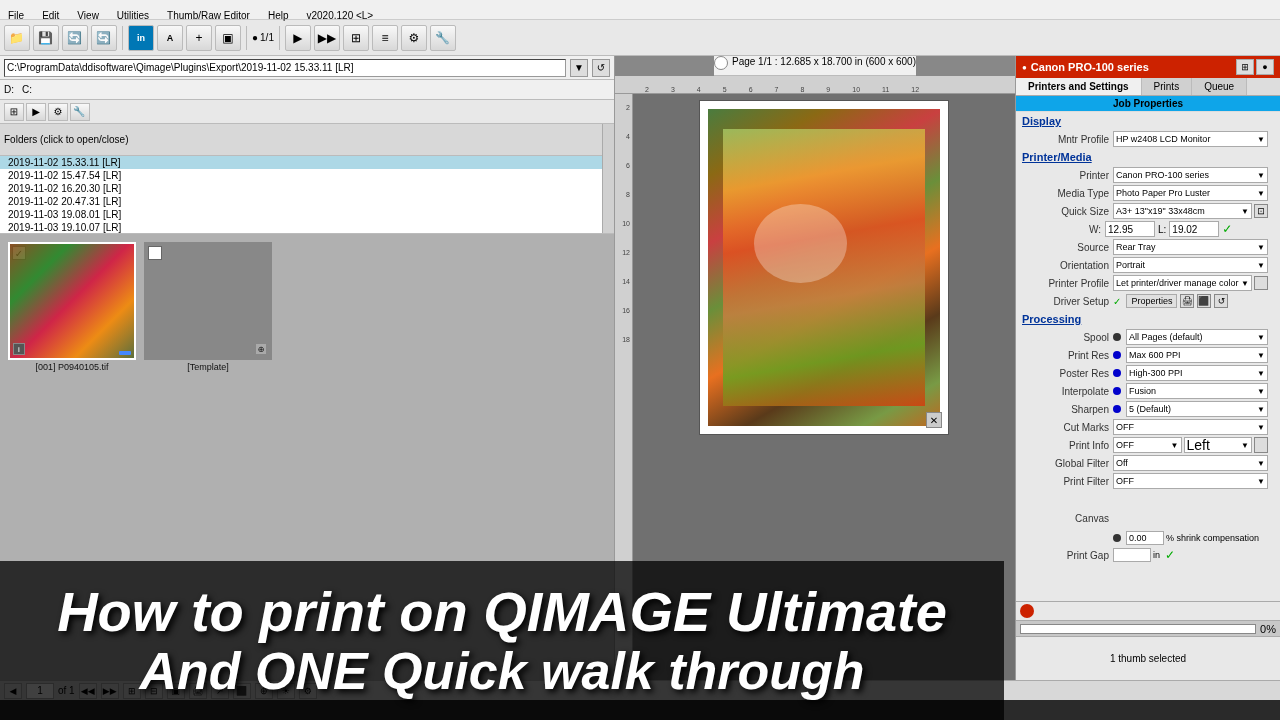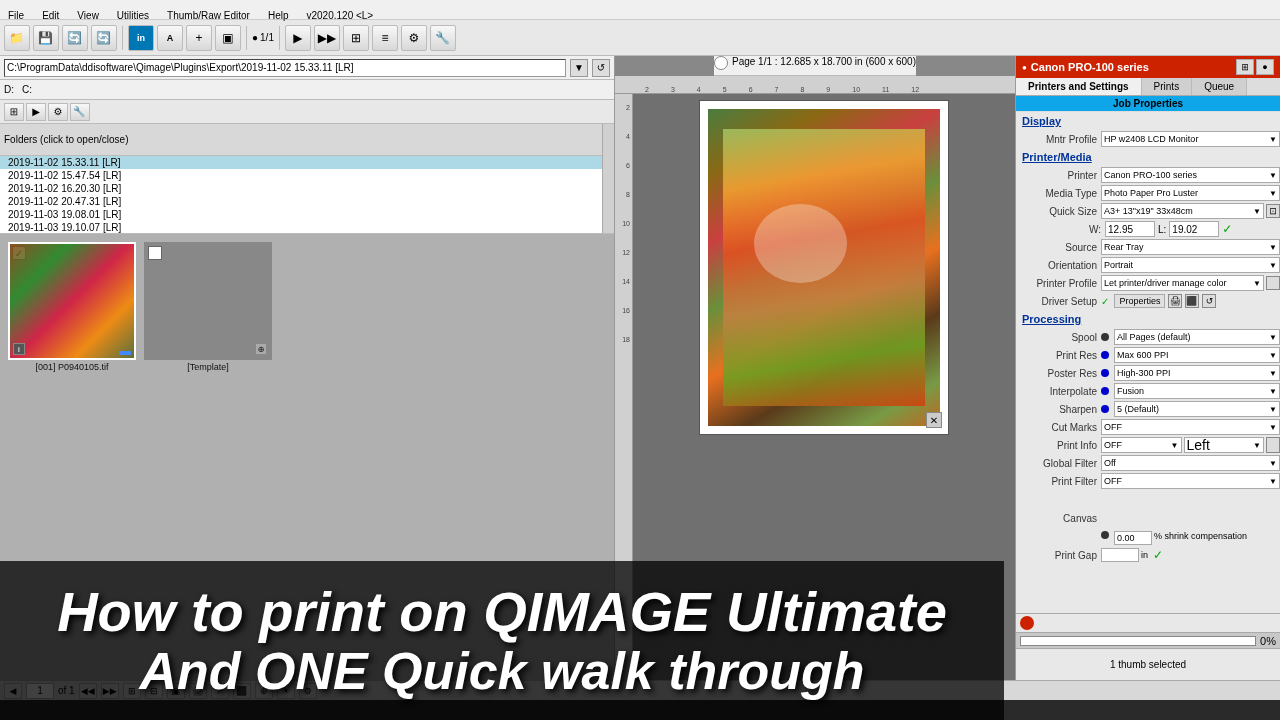--- a/index.html
+++ b/index.html
@@ -280,21 +280,21 @@
       font-size: 11px;
       padding: 3px 6px;
       color: #003399;
       text-decoration: underline;
       cursor: pointer;
     }
 
     .prop-row {
       display: flex;
       align-items: center;
-      padding: 1px 0;
+      padding: 1px 12px;
       min-height: 18px;
     }
     .prop-label {
       width: 85px;
       font-size: 10px;
       color: #333;
       text-align: right;
       padding-right: 4px;
       flex-shrink: 0;
     }
@@ -408,21 +408,21 @@
       border: 1px solid #888;
     }
     .progress-fill {
       width: 0%;
       height: 100%;
       background: #0066cc;
     }
     .status-right {
       text-align: center;
       font-size: 10px;
-      padding: 10px;
+      padding: 16px;
       border-top: 1px solid #aaa;
     }
 
     .toolbar2 {
       background: #e8e8e8;
       height: 24px;
       display: flex;
       align-items: center;
       padding: 0 4px;
       gap: 2px;
@@ -721,21 +721,21 @@
       <span class="prop-label">Global Filter</span>
       <div class="prop-select" style="font-size:9px;">Off</div>
     </div>
     <div class="prop-row">
       <span class="prop-label">Print Filter</span>
       <div class="prop-select" style="font-size:9px;">OFF</div>
     </div>
 
     <div class="prop-row">
       <span class="prop-label">Canvas</span>
-      <div style="display:flex;align-items:flex-start;gap:2px;flex:1;margin-top:40px;">
+      <div style="display:flex;align-items:center;gap:2px;flex:1;margin-top:40px;">
         <div class="prop-dot prop-dot-black"></div>
         <input type="text" style="width: 38px; height: 14px; font-size: 9px; border: 1px solid rgb(170, 170, 170); padding: 0px 2px;" value="0.00">
         <span style="font-size:9px;">% shrink compensation</span>
       </div>
     </div>
 
     <div class="prop-row">
       <span class="prop-label">Print Gap</span>
       <div style="display:flex;align-items:center;gap:2px;flex:1;">
         <input type="text" style="width: 38px; height: 14px; font-size: 9px; border: 1px solid rgb(170, 170, 170); padding: 0px 2px;">

